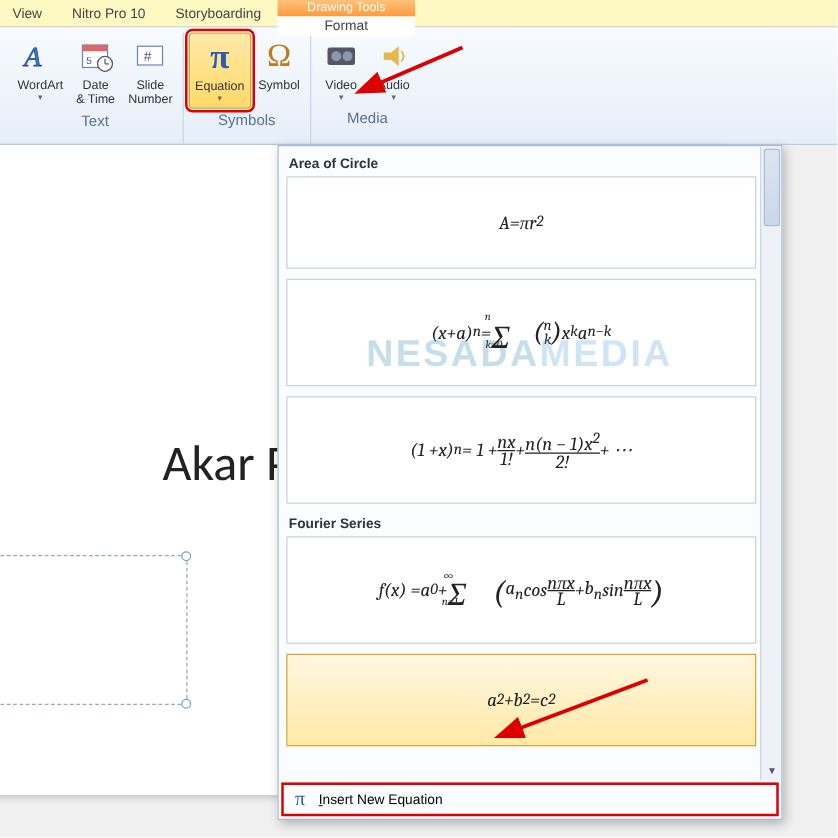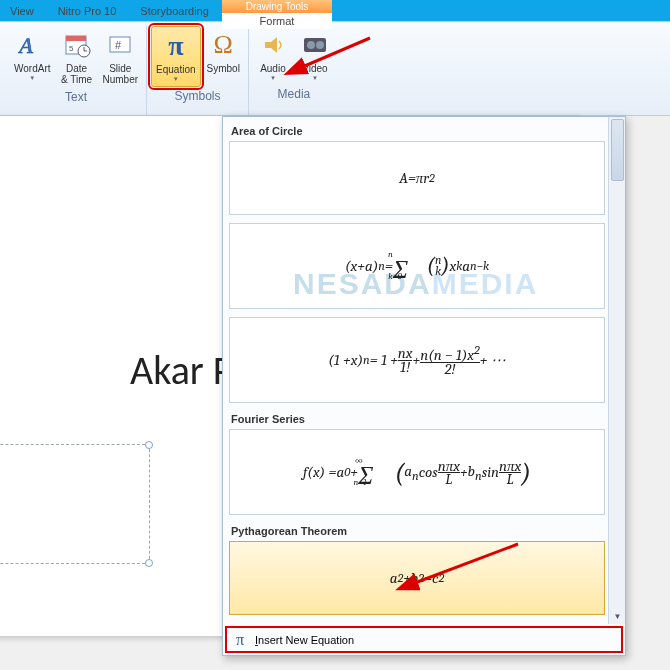--- a/index.html
+++ b/index.html
@@ -1,18 +1,18 @@
 <!DOCTYPE html>
 <html><head>
 <meta charset="utf-8">
 <style>
 * { box-sizing: border-box; margin: 0; padding: 0; }
 body { font-family: "Segoe UI", Tahoma, sans-serif; font-size: 11px; background: #fff; width: 670px; height: 670px; overflow: hidden; position: relative; }
 
-.menubar { display: flex; gap: 24px; padding: 4px 10px; background: #0ea5e9; border-bottom: 1px solid #ccc; align-items: center; height: 22px; }
+.menubar { display: flex; gap: 24px; padding: 4px 10px; background: #fef9c3; border-bottom: 1px solid #ccc; align-items: center; height: 22px; }
 .menubar span { color: #444; font-size: 11px; }
 
 .contextual-tab-group { position: absolute; top: 0; left: 222px; width: 110px; background: #fff; }
 .context-title { background: #ff9a3c; background: linear-gradient(#ffc27a,#ff9a3c); color: #fff; font-size: 10px; text-align: center; padding: 1px 0; }
 .context-tab { text-align: center; font-size: 11px; color: #444; padding: 2px 0; }
 
 .ribbon { display: flex; background: linear-gradient(#f7fbff,#e6eef8); border-bottom: 1px solid #b9cde2; padding: 4px 6px 0; height: 94px; }
 .ribbon-group { display: flex; flex-direction: column; align-items: center; border-right: 1px solid #c7d6e8; padding: 0 4px; }
 .ribbon-group-buttons { display: flex; gap: 2px; }
 .ribbon-group-label { font-size: 12px; color: #5b7290; padding: 2px 0 4px; }
@@ -121,36 +121,36 @@
       </div>
     </div>
     <div class="ribbon-group-label">Symbols</div>
   </div>
 
   <div class="ribbon-group" style="border-right:none">
     <div class="ribbon-group-buttons">
       <div class="rbtn">
         <div class="ico">
             <svg width="28" height="28">
-              <polygon points="6,11 12,11 18,6 18,22 12,17 6,17" fill="#e6b84e"></polygon>
-              <path d="M20 10 Q24 14 20 18" stroke="#e6b84e" fill="none" stroke-width="1.5"></path>
-            </svg>
-          </div>
-        <div class="lbl">Audio</div>
-        <div class="dd">▾</div>
-      </div>
-      <div class="rbtn">
-        <div class="ico">
-            <svg width="28" height="28">
               <rect x="3" y="7" width="22" height="14" rx="2" fill="#556"></rect>
               <circle cx="10" cy="14" r="4" fill="#89a"></circle>
               <circle cx="19" cy="14" r="4" fill="#89a"></circle>
             </svg>
           </div>
         <div class="lbl">Video</div>
+        <div class="dd">▾</div>
+      </div>
+      <div class="rbtn">
+        <div class="ico">
+            <svg width="28" height="28">
+              <polygon points="6,11 12,11 18,6 18,22 12,17 6,17" fill="#e6b84e"></polygon>
+              <path d="M20 10 Q24 14 20 18" stroke="#e6b84e" fill="none" stroke-width="1.5"></path>
+            </svg>
+          </div>
+        <div class="lbl">Audio</div>
         <div class="dd">▾</div>
       </div>
     </div>
     <div class="ribbon-group-label">Media</div>
   </div>
 </div>
 
 <div class="arrow" style="top:30px;left:290px">
   <svg width="90" height="50">
       <defs>
@@ -185,21 +185,20 @@
         <div class="eq-box tall">(<i>x</i> + <i>a</i>)<sup><i>n</i></sup> = <span style="font-size:26px;position:relative;top:4px">Σ</span><sub style="position:relative;left:-20px;top:10px;font-size:9px"><i>k</i>=0</sub><sup style="position:relative;left:-34px;top:-12px;font-size:9px"><i>n</i></sup> <span style="font-size:22px">(</span><span style="display:inline-block;text-align:center;line-height:11px;font-size:12px"><i>n</i><br><i>k</i></span><span style="font-size:22px">)</span> <i>x</i><sup><i>k</i></sup><i>a</i><sup><i>n−k</i></sup></div>
       </div>
       <div class="eq-item">
         <div class="eq-box tall">(1 + <i>x</i>)<sup><i>n</i></sup> = 1 + <span style="display:inline-block;text-align:center;line-height:13px"><i>nx</i><span style="display:block;border-top:1px solid #222">1!</span></span> + <span style="display:inline-block;text-align:center;line-height:13px"><i>n</i>(<i>n</i> − 1)<i>x</i><sup>2</sup><span style="display:block;border-top:1px solid #222">2!</span></span> + ⋯</div>
       </div>
       <div class="eq-item">
         <div class="eq-title">Fourier Series</div>
         <div class="eq-box tall"><i>f</i>(<i>x</i>) = <i>a</i><sub>0</sub> + <span style="font-size:26px;position:relative;top:4px">Σ</span><sub style="position:relative;left:-20px;top:10px;font-size:9px"><i>n</i>=1</sub><sup style="position:relative;left:-32px;top:-12px;font-size:11px">∞</sup> <span style="font-size:26px;position:relative;top:2px">(</span><i>a<sub>n</sub></i> cos <span style="display:inline-block;text-align:center;line-height:12px"><i>nπx</i><span style="display:block;border-top:1px solid #222"><i>L</i></span></span> + <i>b<sub>n</sub></i> sin <span style="display:inline-block;text-align:center;line-height:12px"><i>nπx</i><span style="display:block;border-top:1px solid #222"><i>L</i></span></span><span style="font-size:26px;position:relative;top:2px">)</span></div>
       </div>
       <div class="eq-item">
-        <div class="eq-title">Pythagorean Theorem</div>
         <div class="eq-box sel"><i>a</i><sup>2</sup> + <i>b</i><sup>2</sup> = <i>c</i><sup>2</sup></div>
       </div>
 
       <div class="gallery-scrollbar">
         <div class="arr up">▲</div>
         <div class="thumb"></div>
         <div class="arr down">▼</div>
       </div>
     </div>
     <div class="gallery-footer">

